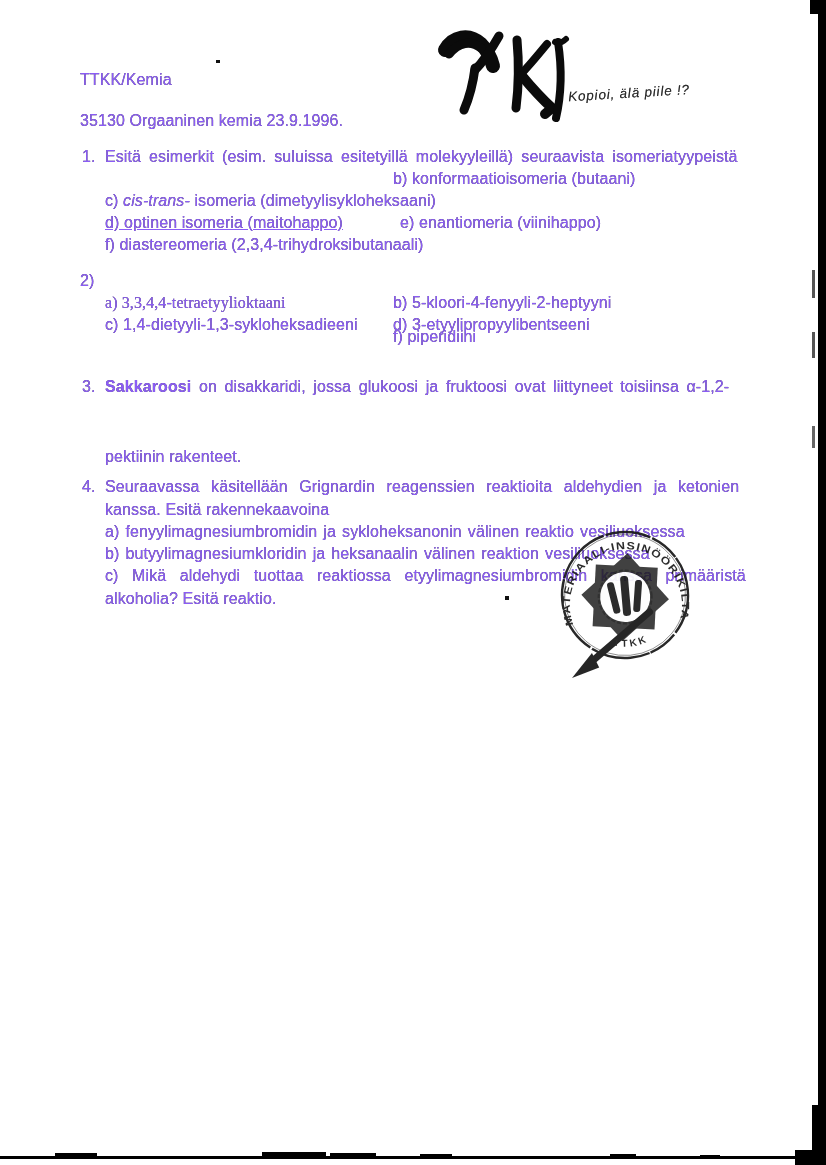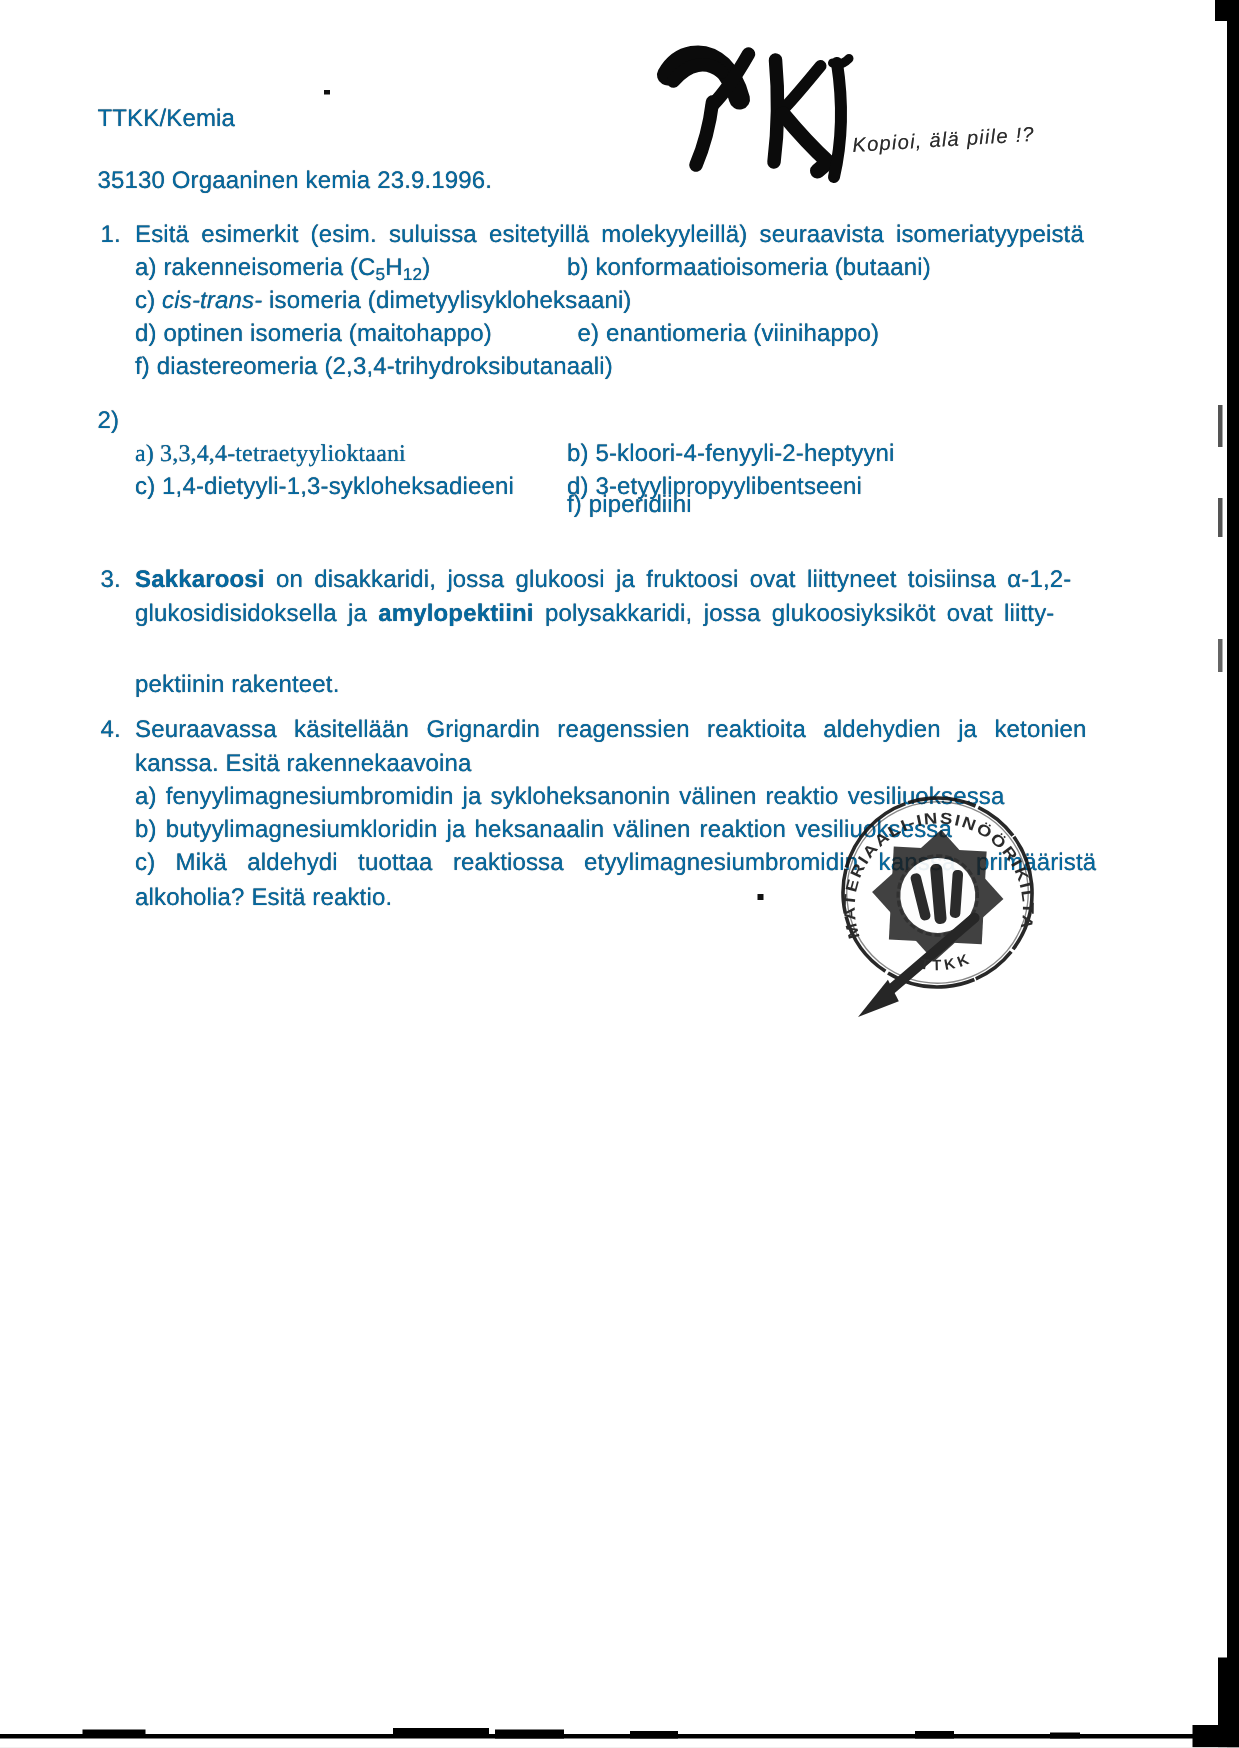--- a/index.html
+++ b/index.html
@@ -2,22 +2,23 @@
 <html><head>
 <meta charset="utf-8">
 <style>
   html,body{margin:0;padding:0;background:#e8e8e8;}
   .page{
     position:relative;width:826px;height:1165px;background:#ffffff;
     overflow:hidden;font-family:"Liberation Sans","DejaVu Sans",sans-serif;
   }
   .ln{
     position:absolute;white-space:pre;font-size:16px;line-height:19px;
-    color:#0369a1;text-shadow:0 0 0.45px rgba(15,15,15,0.8);
+    color:#8b5cf6;text-shadow:0 0 0.45px rgba(15,15,15,0.8);
     letter-spacing:0.1px;
+    margin-left:15px;
   }
   .b{font-weight:bold;}
   .i{font-style:italic;}
   .sub{font-size:11.5px;vertical-align:-3.5px;}
   .speck{position:absolute;background:#111;}
   .edge{position:absolute;background:#000;}
   .note{
     position:absolute;left:568px;top:82px;width:240px;
     font-size:13.5px;font-style:italic;color:#2b2b2b;
     transform:rotate(-3.5deg);letter-spacing:0.8px;white-space:pre;
@@ -63,37 +64,35 @@
       <path d="M118,14 C122,16 126,14 129,11" stroke-width="6"></path>
       <path d="M121,14 C125,40 125,64 119,90" stroke-width="8"></path>
     </g>
     <text x="-999" y="-999" font-size="1" fill="none">YKI</text>
   </svg>
 
   <div class="note">Kopioi, älä piile !?</div>
 
   <div class="ln" style="left:67px;top:147px;">1.</div>
   <div class="ln" style="left:90px;top:147px;word-spacing:3.5px;">Esitä esimerkit (esim. suluissa esitetyillä molekyyleillä) seuraavista isomeriatyypeistä</div>
-  <div class="ln" style="left:90px;top:169px;"><span>a) rakenneisomeria (C</span><span class="sub">5</span><span>H</span><span class="sub">12</span><span>)</span></div>
   <div class="ln" style="left:378px;top:169px;">b) konformaatioisomeria (butaani)</div>
   <div class="ln" style="left:90px;top:191px;"><span>c) </span><span class="i">cis-trans-</span><span> isomeria (dimetyylisykloheksaani)</span></div>
-  <div class="ln" style="left:90px;top:213px;">d) optinen isomeria (maitohappo)</div>
+  <div class="ln" style="left:90px;top:213px;text-decoration:underline;">d) optinen isomeria (maitohappo)</div>
   <div class="ln" style="left:385px;top:213px;">e) enantiomeria (viinihappo)</div>
   <div class="ln" style="left:90px;top:235px;">f) diastereomeria (2,3,4-trihydroksibutanaali)</div>
 
   <div class="ln" style="left:65px;top:271px;">2)</div>
   <div class="ln" style="left:90px;top:293px;font-family:Liberation Serif, serif;">a) 3,3,4,4-tetraetyylioktaani</div>
   <div class="ln" style="left:378px;top:293px;">b) 5-kloori-4-fenyyli-2-heptyyni</div>
   <div class="ln" style="left:90px;top:315px;">c) 1,4-dietyyli-1,3-sykloheksadieeni</div>
   <div class="ln" style="left:378px;top:315px;">d) 3-etyylipropyylibentseeni</div>
   <div class="ln" style="left:378px;top:327px;">f) piperidiini</div>
 
   <div class="ln" style="left:67px;top:377px;">3.</div>
   <div class="ln" style="left:90px;top:377px;word-spacing:3px;"><span class="b">Sakkaroosi</span><span> on disakkaridi, jossa glukoosi ja fruktoosi ovat liittyneet toisiinsa α-1,2-</span></div>
-  <div class="ln" style="left:90px;top:400px;word-spacing:3px;"><span>glukosidisidoksella ja </span><span class="b">amylopektiini</span><span> polysakkaridi, jossa glukoosiyksiköt ovat liitty-</span></div>
   <div class="ln" style="left:90px;top:447px;">pektiinin rakenteet.</div>
 
   <div class="ln" style="left:67px;top:477px;">4.</div>
   <div class="ln" style="left:90px;top:477px;word-spacing:7px;">Seuraavassa käsitellään Grignardin reagenssien reaktioita aldehydien ja ketonien</div>
   <div class="ln" style="left:90px;top:500px;">kanssa. Esitä rakennekaavoina</div>
   <div class="ln" style="left:90px;top:522px;word-spacing:1.5px;">a) fenyylimagnesiumbromidin ja sykloheksanonin välinen reaktio vesiliuoksessa</div>
   <div class="ln" style="left:90px;top:544px;word-spacing:1.5px;">b) butyylimagnesiumkloridin ja heksanaalin välinen reaktion vesiliuoksessa</div>
   <div class="ln" style="left:90px;top:566px;word-spacing:9px;">c) Mikä aldehydi tuottaa reaktiossa etyylimagnesiumbromidin kanssa primääristä</div>
   <div class="ln" style="left:90px;top:589px;">alkoholia? Esitä reaktio.</div>
 

